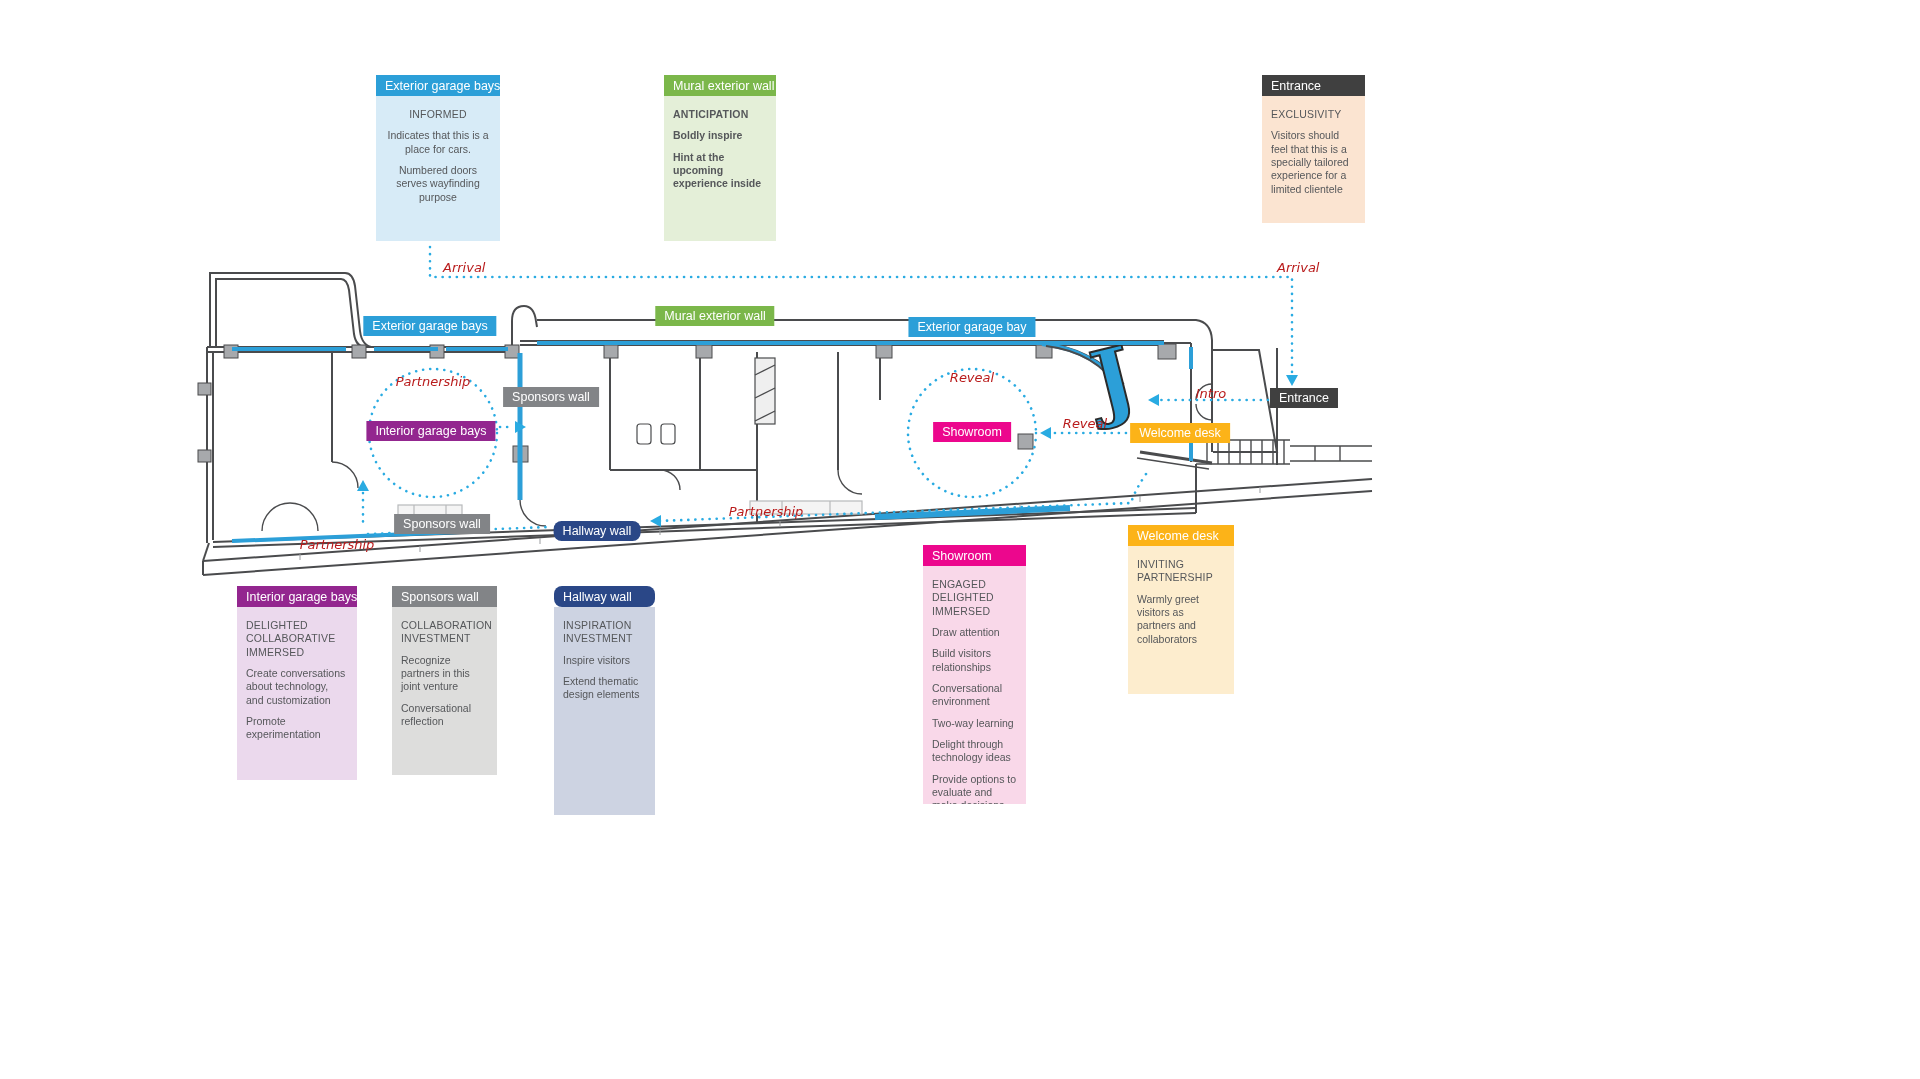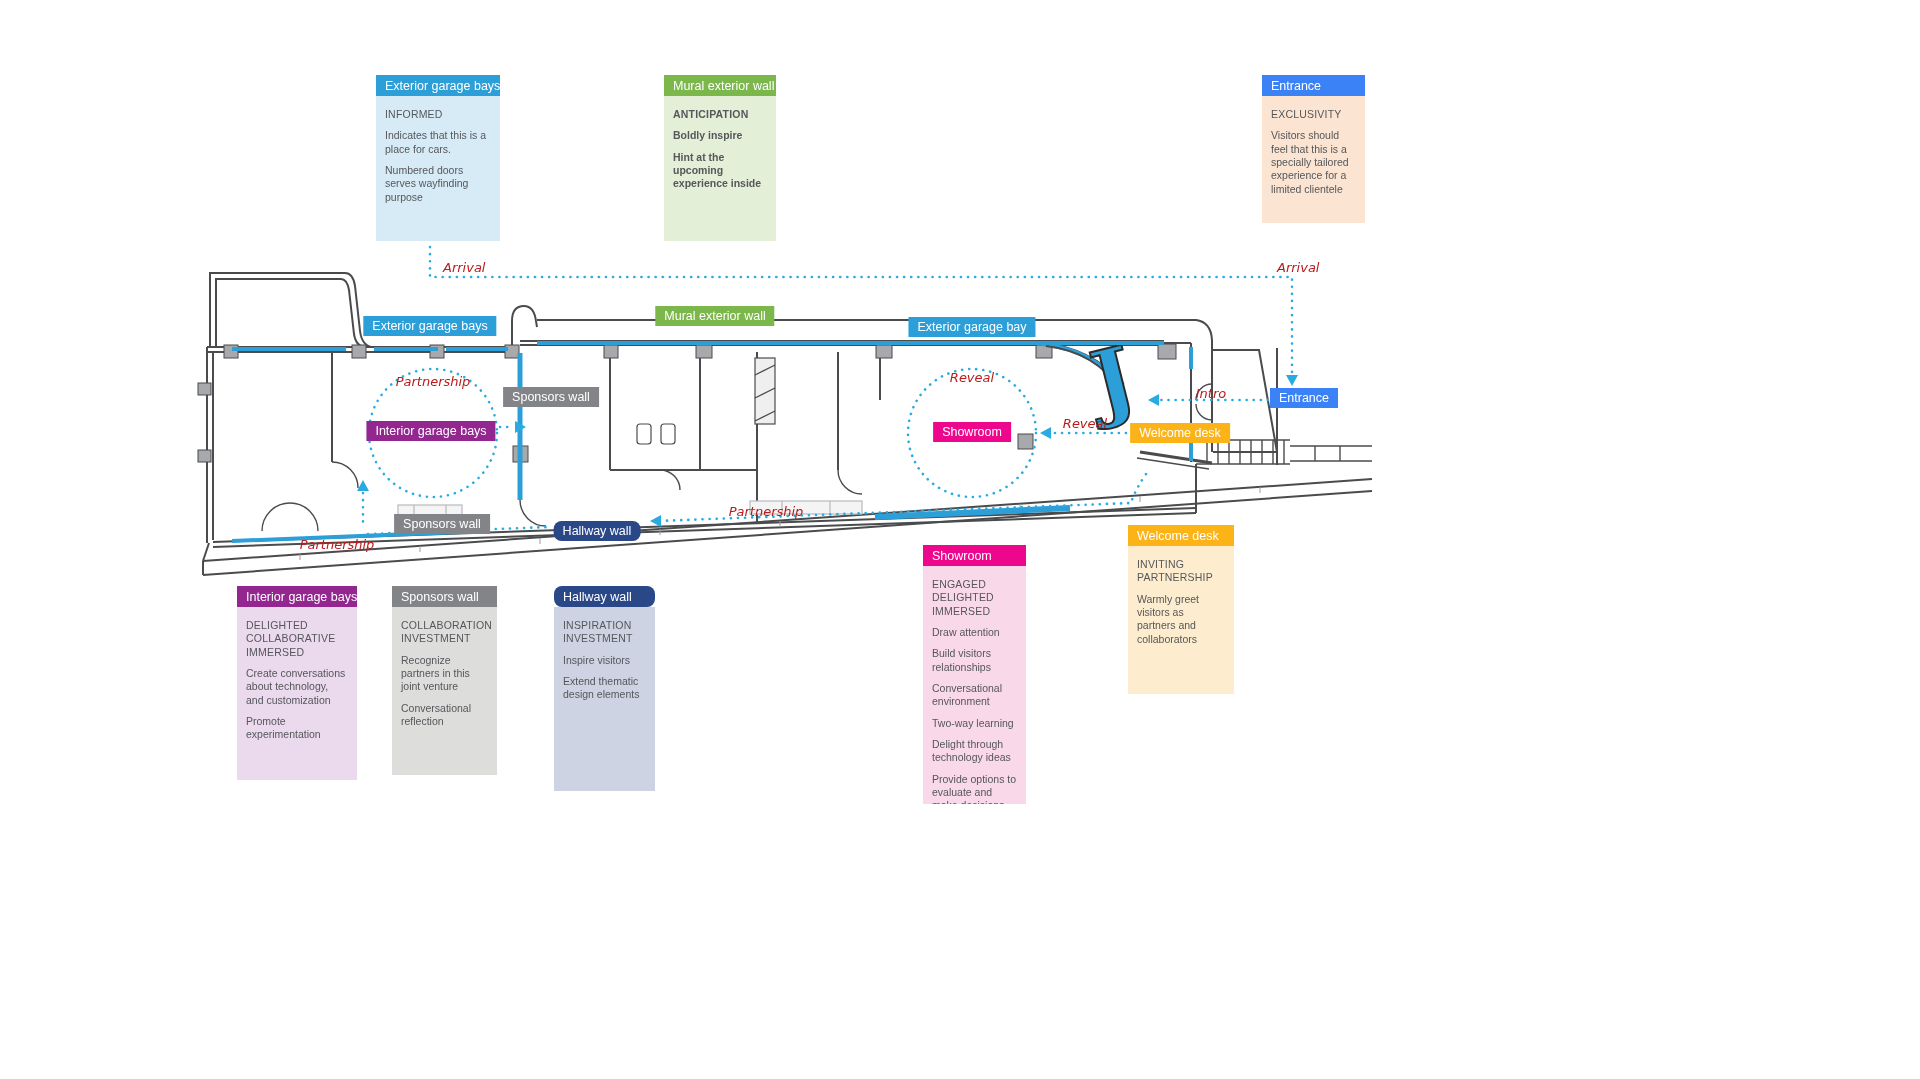--- a/index.html
+++ b/index.html
@@ -8,23 +8,23 @@
   svg{position:absolute;left:0;top:0;}
   
   .card{position:absolute;box-sizing:border-box;}
   .card-header{box-sizing:border-box;height:21px;display:flex;align-items:center;
                padding:0 9px;color:#fff;font-size:12.5px;white-space:nowrap;}
   .card-body{box-sizing:border-box;padding:12px 9px 10px;font-size:10.5px;line-height:1.27;
              color:#55575A;overflow:hidden;}
   .card-body p{margin:0 0 8px;}
   .card-body p.caps{letter-spacing:.2px;}
   
-  .bg-blue{background:#2C9FD8;}  .bg-blue-l{background:#D7EBF7;}
+  .bg-blue{background:#2C9FD8;}  .bg-blue-l{background:#D7EBF7;text-align:center;}
   .bg-green{background:#7BB74A;} .bg-green-l{background:#E4EFD8;font-weight:bold;}
-  .bg-orange{background:#3b82f6;}.bg-orange-l{background:#FBE4D1;}
+  .bg-orange{background:#404040;}.bg-orange-l{background:#FBE4D1;}
   .bg-purple{background:#93268F;}.bg-purple-l{background:#EBD9ED;}
   .bg-gray{background:#828487;}  .bg-gray-l{background:#DDDDDC;}
   .bg-navy{background:#2A4787;border-radius:8px;}  .bg-navy-l{background:#CDD3E2;}
   .bg-pink{background:#EC078D;}  .bg-pink-l{background:#F9D8E9;}
   .bg-amber{background:#FCB318;} .bg-amber-l{background:#FDEDCE;}
   
   .chip{position:absolute;transform:translateX(-50%);color:#fff;font-size:12.5px;
         padding:3px 9px;white-space:nowrap;}
   
   .pathlabel{position:absolute;color:#b91c1c;font-size:13px;font-style:italic;
@@ -255,21 +255,21 @@
     <div class="card-header bg-gray">Sponsors wall</div>
     <div class="card-body bg-gray-l" style="height:168px">
       <p class="caps">COLLABORATION INVESTMENT</p>
       <p>Recognize partners in this joint venture</p>
       <p>Conversational reflection</p>
     </div>
   </div>
 
   <div class="card" style="left:554px;top:586px;width:101px">
     <div class="card-header bg-navy">Hallway wall</div>
-    <div class="card-body bg-navy-l" style="height:184px">
+    <div class="card-body bg-navy-l" style="height:208px">
       <p class="caps">INSPIRATION INVESTMENT</p>
       <p>Inspire visitors</p>
       <p>Extend thematic design elements</p>
     </div>
   </div>
 
   <div class="card" style="left:923px;top:545px;width:103px">
     <div class="card-header bg-pink">Showroom</div>
     <div class="card-body bg-pink-l" style="height:238px">
       <p class="caps">ENGAGED DELIGHTED IMMERSED</p>

